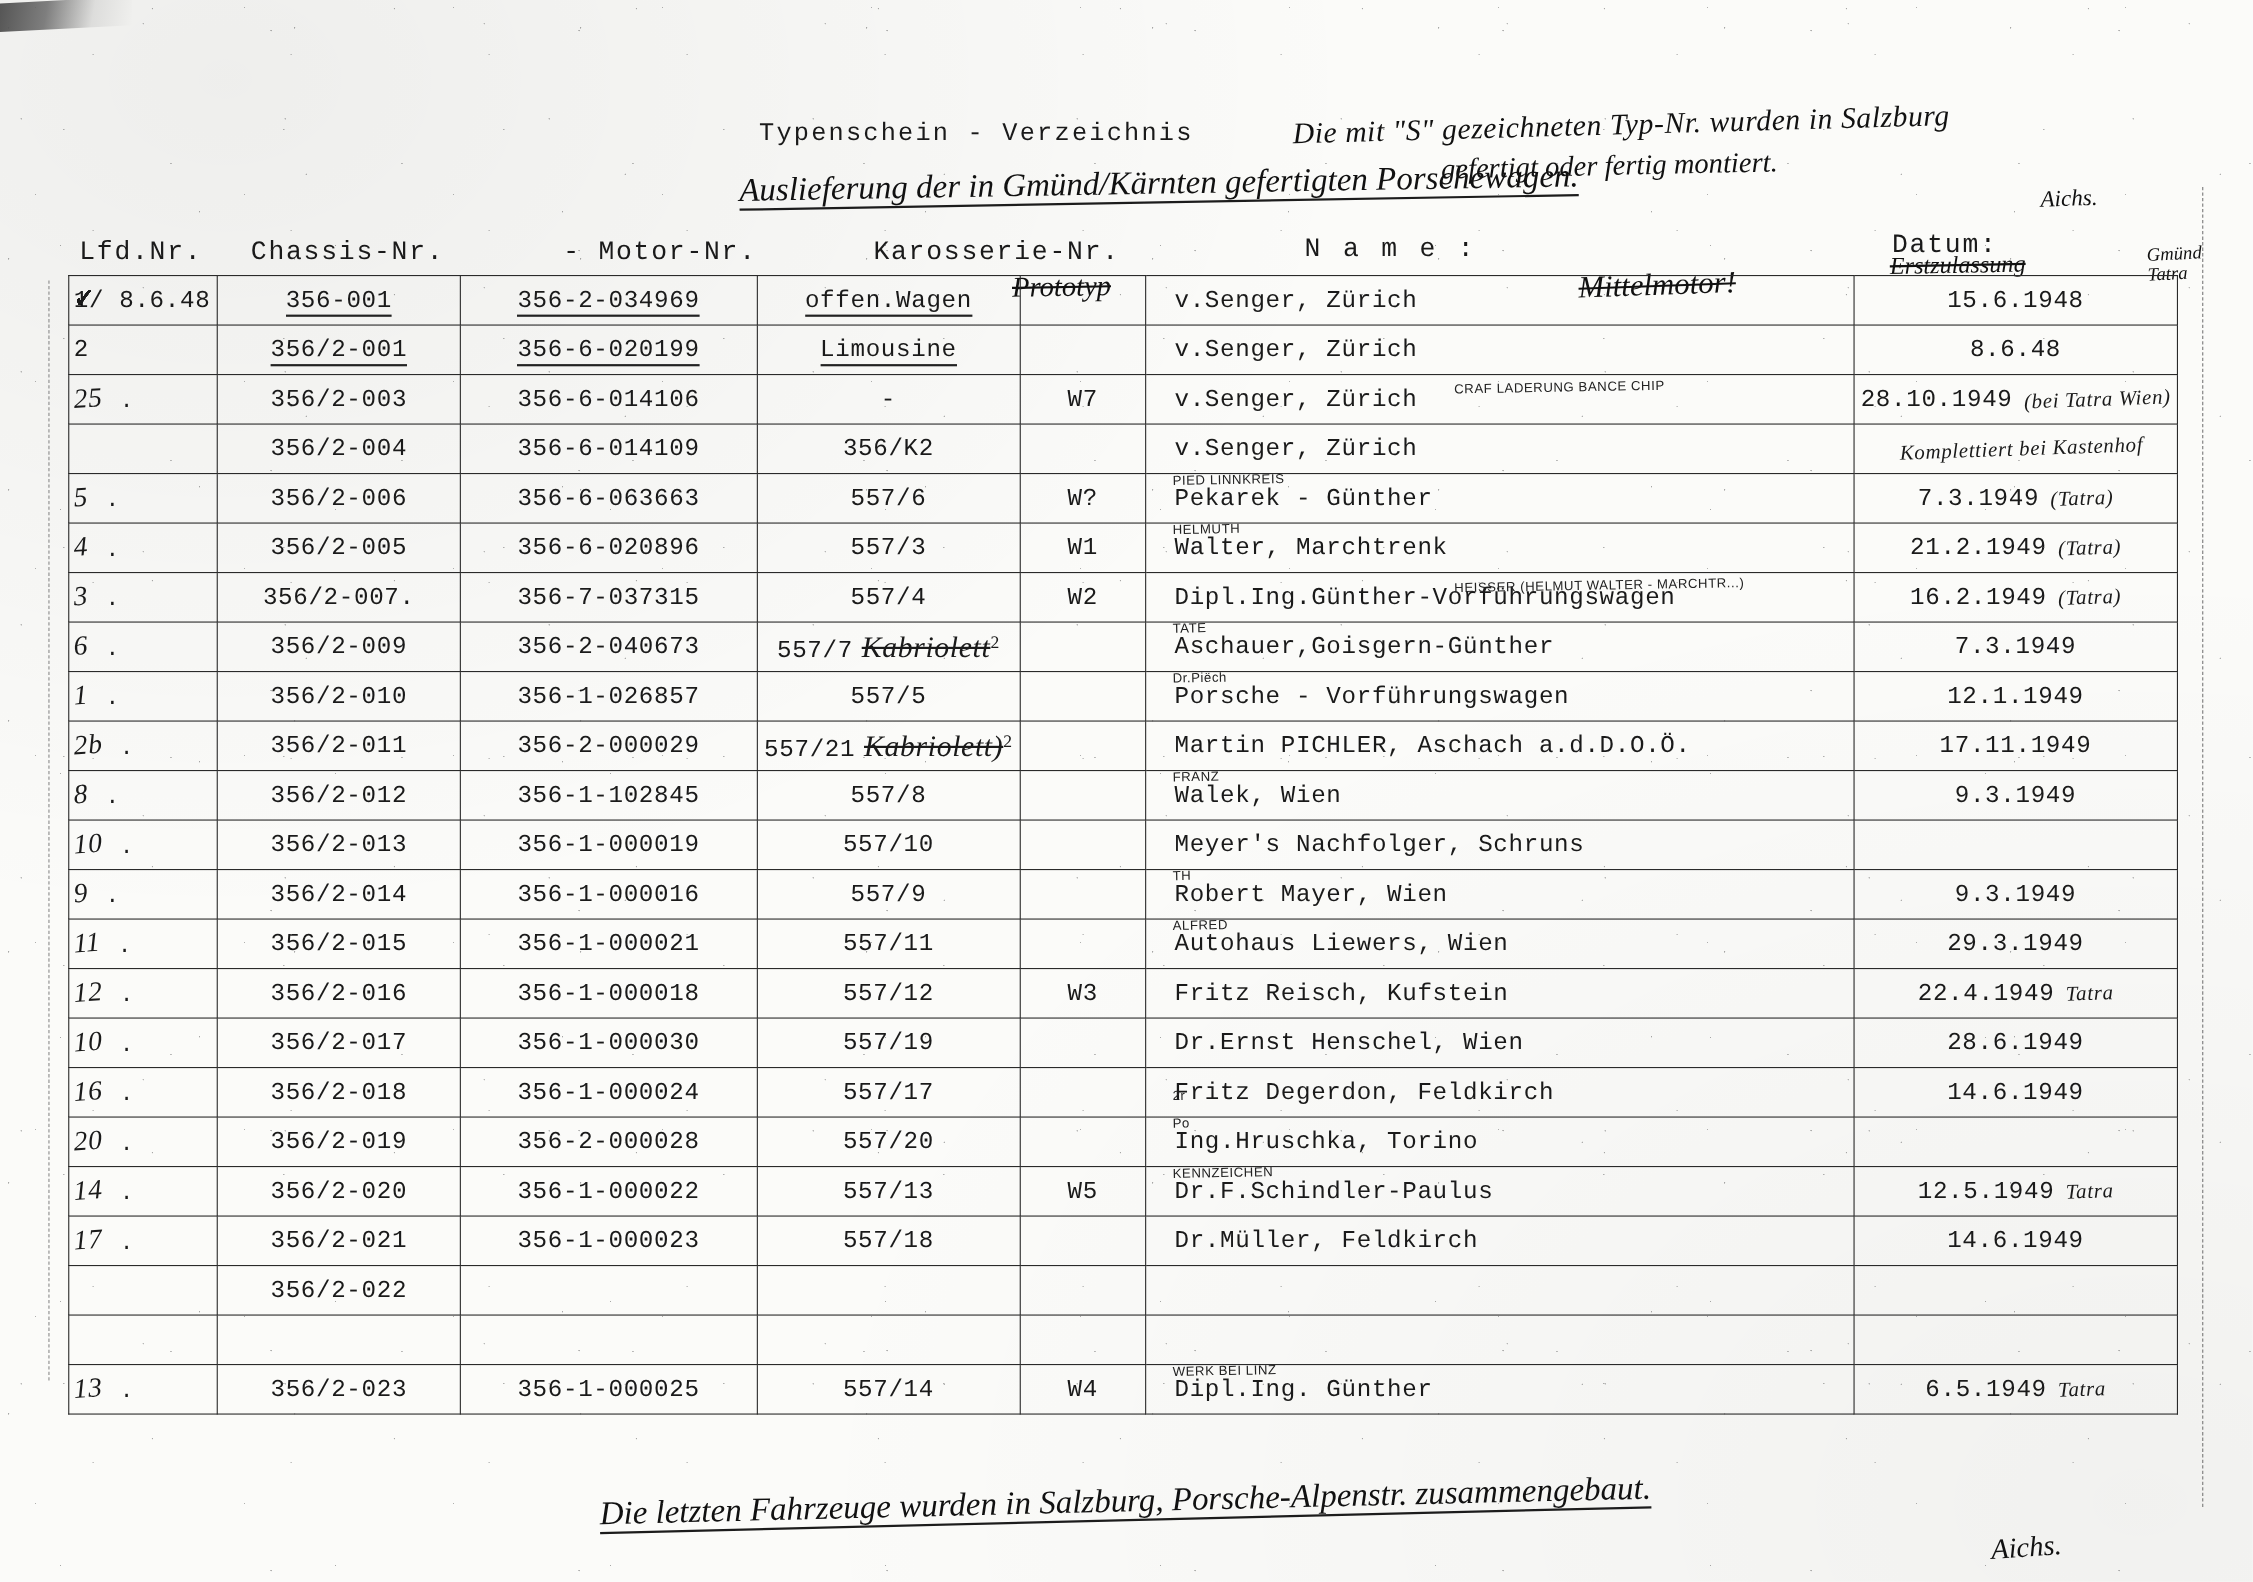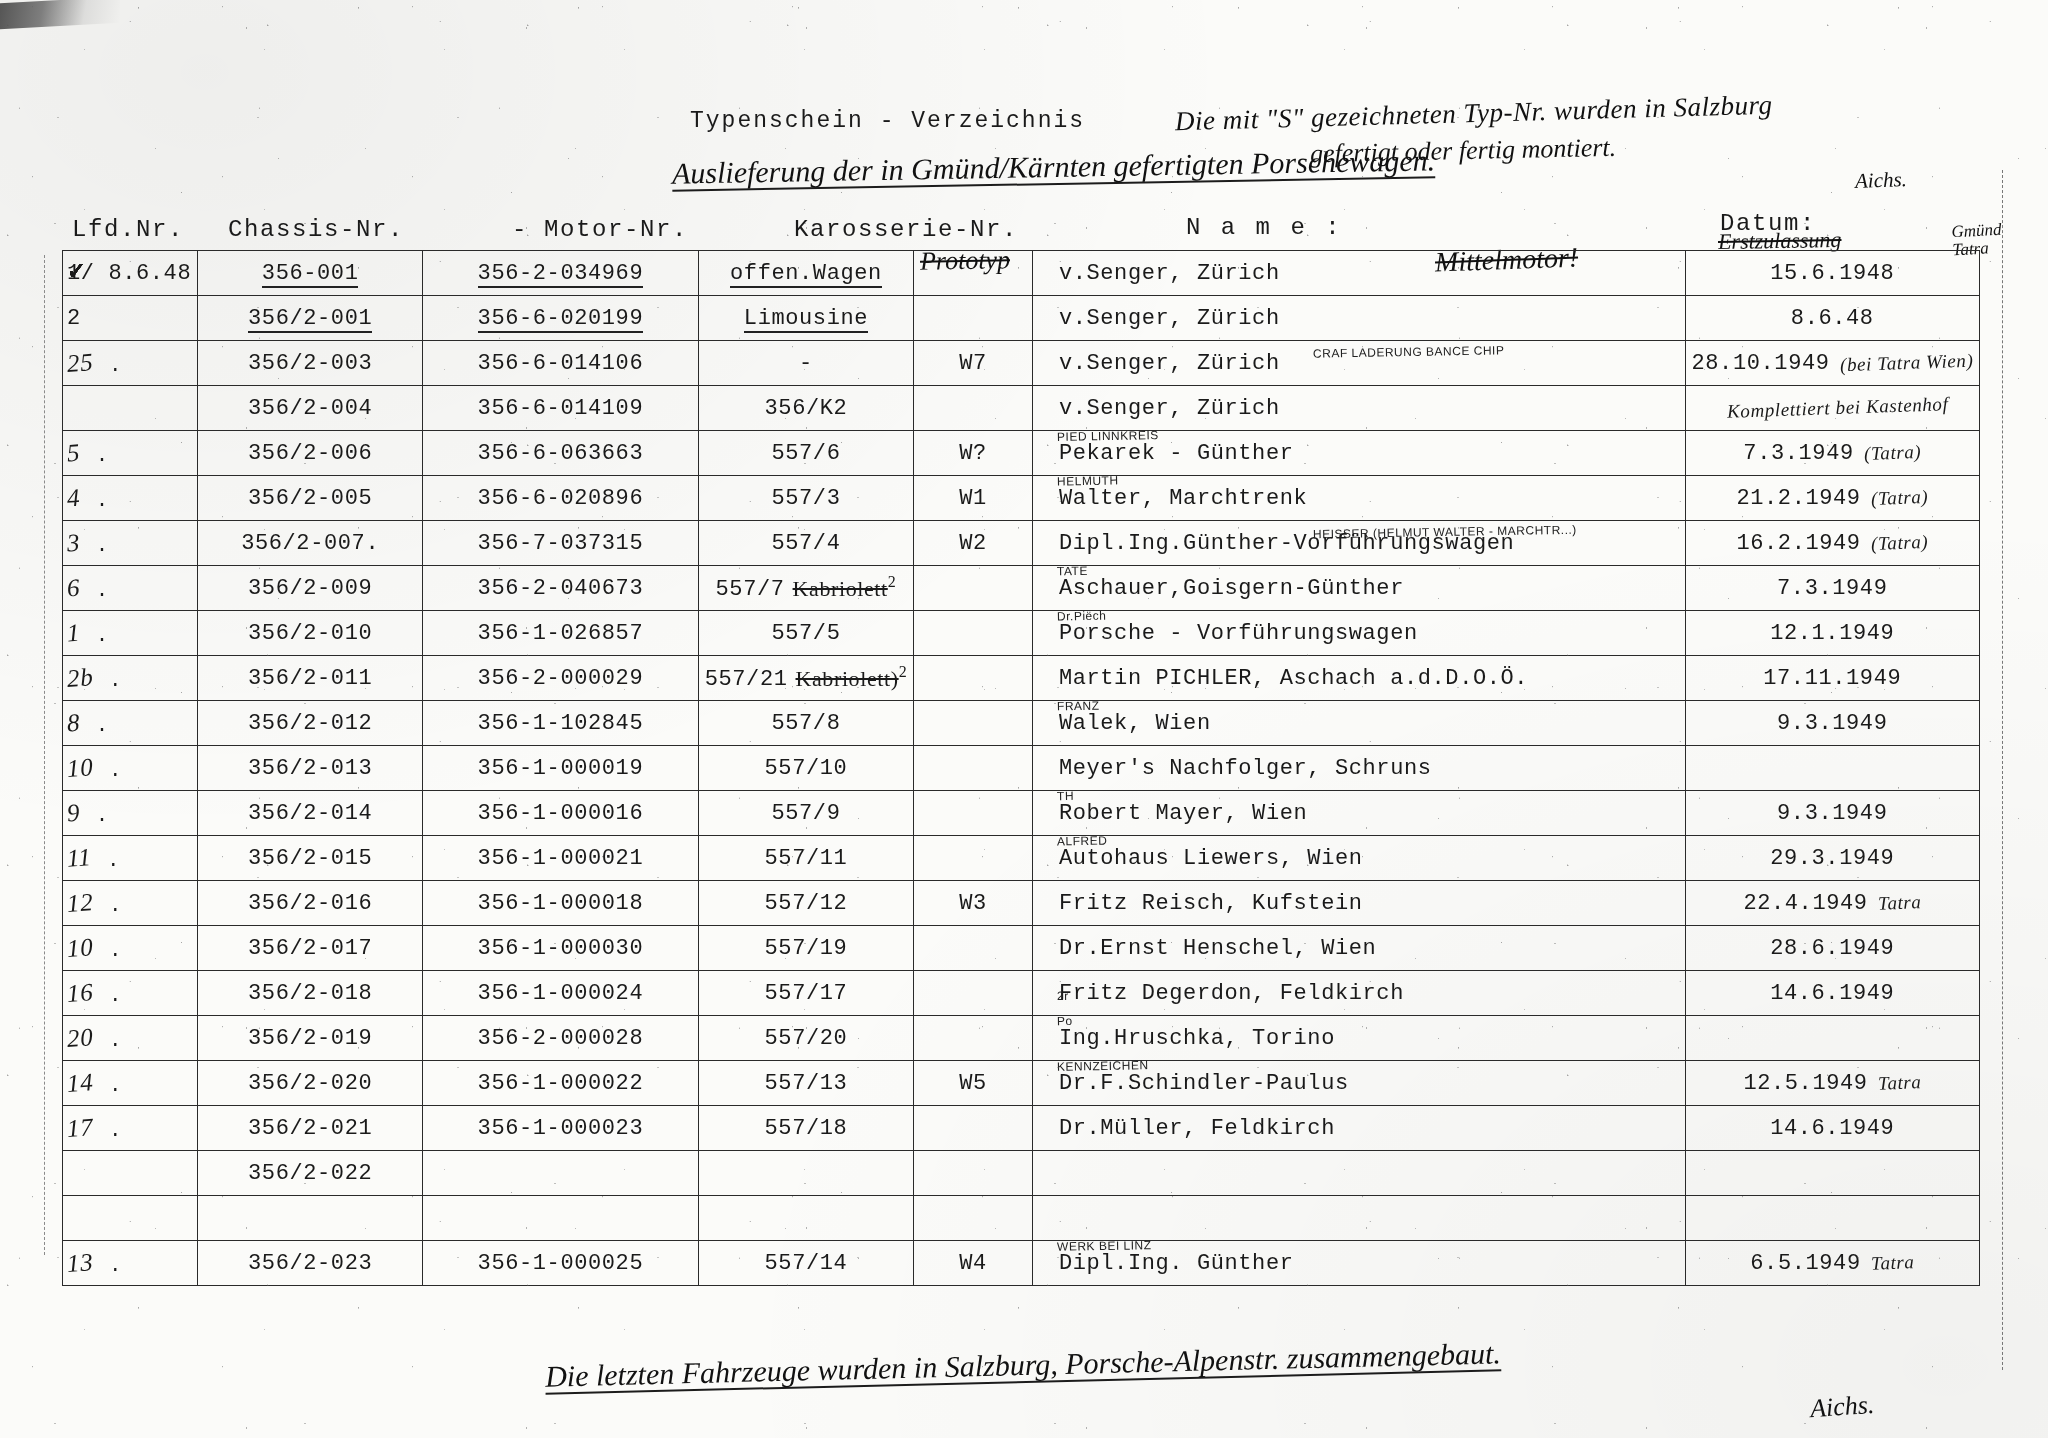--- a/index.html
+++ b/index.html
@@ -69,22 +69,22 @@
   .c-chassis{width:216px;text-align:center;}
   .c-motor{width:268px;text-align:center;}
   .c-karo{width:200px;text-align:center;}
   .c-w{width:110px;text-align:center;}
   .c-name{width:628px;text-align:left;padding-left:26px;position:relative;}
   .c-datum{width:auto;text-align:center;position:relative;}
   .lfdnum{font-family:"Liberation Serif", serif;font-style:italic;font-size:25px;
           display:inline-block;transform:rotate(-4deg);}
   .dot{font-size:20px;margin-left:16px;}
   .check{font-family:"Liberation Serif", serif;font-size:24px;position:absolute;left:4px;top:6px;}
-  .strike-hand{font-family:"Liberation Serif", serif;
-               text-decoration:line-through;font-size:22px;}
+  .strike-hand{font-family:"Liberation Serif", serif;font-style:italic;
+               text-decoration:line-through;font-size:27px;}
   .sup{font-size:16px;vertical-align:super;font-family:"Liberation Serif",serif;}
   .tiny-hand{font-family:"Liberation Sans", sans-serif;font-size:12px;letter-spacing:.5px;
              position:absolute;transform:rotate(-1deg);color:#222;}
   .hand-small{font-family:"Liberation Serif", serif;font-style:italic;font-size:19px;
               display:inline-block;transform:rotate(-2deg);}
   .row-empty td{height:44px;}
 
   
   .margin-line{position:absolute;left:2002px;top:170px;width:0;height:1200px;border-left:1.5px dashed #777;}
   .left-margin-line{position:absolute;left:44px;top:255px;width:0;height:1000px;border-left:1.5px dashed #8a8a8a;}

